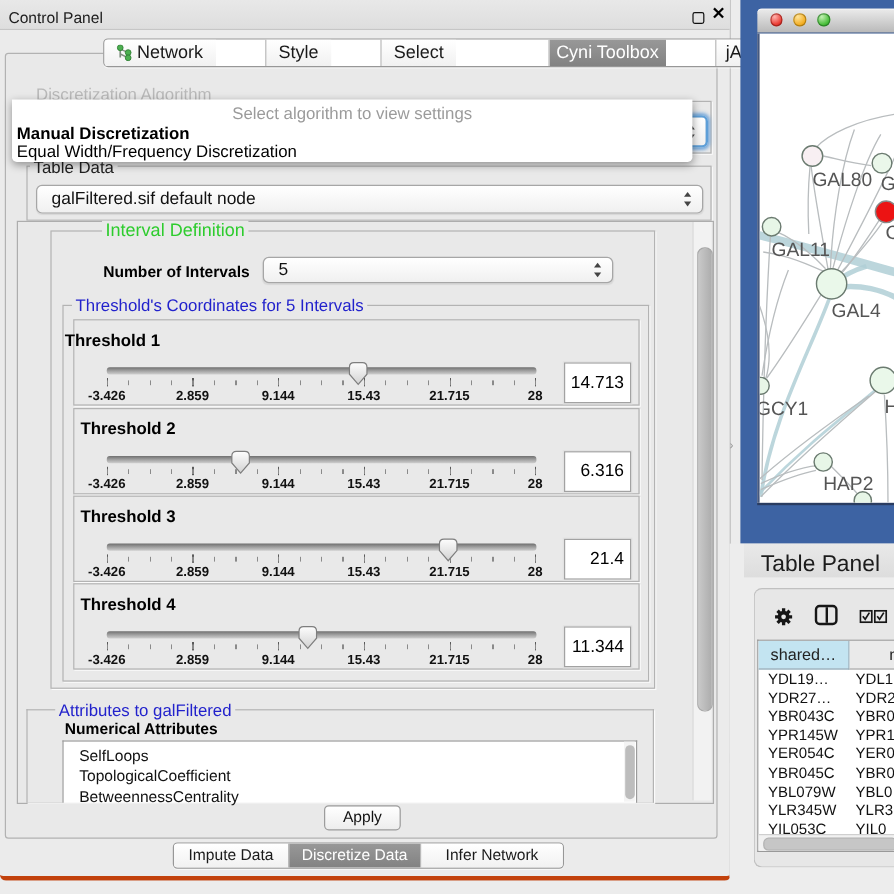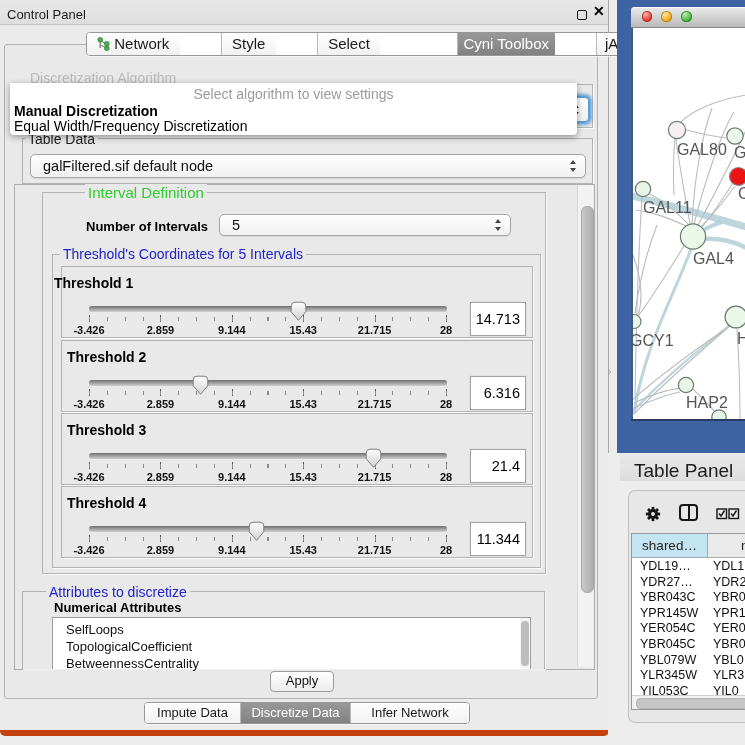--- a/index.html
+++ b/index.html
@@ -21,21 +21,21 @@
   .ticksmin{position:absolute;background:repeating-linear-gradient(90deg,#8a8a8a 0,#8a8a8a 1px,transparent 1px,transparent 17.85px);}
   .ticksmaj{position:absolute;background:repeating-linear-gradient(90deg,#5a5a5a 0,#5a5a5a 1px,transparent 1px,transparent 71.4px);}
   .tk{position:absolute;transform:translateX(-50%);font-size:11px;font-weight:bold;color:#111;white-space:nowrap;}
   .vbox{position:absolute;width:54px;height:32px;background:#fff;border:1px solid #a2a2a2;box-shadow:0 0 0 1px #e2e2e2;}
   .vbox span{position:absolute;right:5px;top:50%;transform:translateY(-50%);font-size:14.5px;color:#000;}
 </style>
 </head>
 <body>
 <div id="stage">
 
-  <div class="abs" id="cpwin" style="left:0;top:0;width:608px;height:730px;background:#ebebeb;border-right:1px solid #a8a8a8;border-bottom:6px solid #c2410c;border-radius:0 0 5px 5px;">
+  <div class="abs" id="cpwin" style="left:0;top:0;width:608px;height:730px;background:#ebebeb;border-right:1px solid #a8a8a8;border-bottom:4px solid #c2410c;border-radius:0 0 5px 5px;">
 
     <div class="abs" style="left:0;top:0;width:608px;height:24px;background:linear-gradient(#e8e8e8,#dedede);border-bottom:1px solid #c6c6c6;"></div>
     <div class="abs" style="left:7px;top:7px;font-size:13px;color:#1c1c1c;">Control Panel</div>
     <div class="abs" style="left:577px;top:10px;width:8px;height:8px;border:1.5px solid #111;border-radius:2px;"></div>
     <div class="abs" style="left:593px;top:3px;font-size:14px;font-weight:bold;color:#000;">✕</div>
 
     <div class="abs" style="left:4px;top:44px;width:592px;height:653px;border:1px solid #b2b2b2;border-radius:3px;background:#e9e9e9;"></div>
 
     <div class="seg" style="left:86px;top:32px;height:21.5px;gap:41px;">
       <div style="width:92.5px;"><svg width="13" height="14" viewBox="0 0 13 14" style="margin-right:4px;">
@@ -154,21 +154,21 @@
     <div class="tk" style="left:374.6px;top:544px;">21.715</div>
     <div class="tk" style="left:446px;top:544px;">28</div>
     <svg class="abs" style="left:247.5px;top:521px;" width="17" height="21" viewBox="0 0 17 21">
         <path d="M1.2,5 Q1.2,1.2 5,1.2 H12 Q15.8,1.2 15.8,5 V10.8 L8.5,19.3 L1.2,10.8 Z" fill="url(#thg)" stroke="#7e7e7e" stroke-width="1"></path>
       </svg>
     <div class="vbox" style="left:470px;top:522px;">
         <span>11.344</span>
       </div>
 
     <div class="abs etch" style="left:22px;top:591px;width:521px;height:77px;border-bottom:none;"></div>
-    <div class="abs" style="left:46px;top:584px;background:#e9e9e9;padding:0 3px;font-size:14px;color:#2222cc;">Attributes to discretize</div>
+    <div class="abs" style="left:46px;top:584px;background:#e9e9e9;padding:0 3px;font-size:14px;color:#2222cc;">Attributes to galFiltered</div>
     <div class="abs tlabel" style="left:54px;top:600px;font-size:13px;">Numerical Attributes</div>
     <div class="abs" style="left:52px;top:617px;width:477px;height:51px;background:#fff;border:1px solid #9b9b9b;border-bottom:none;">
       <div style="position:absolute;left:13px;top:4px;font-size:13px;color:#111;">SelfLoops</div>
       <div style="position:absolute;left:13px;top:21px;font-size:13px;color:#111;">TopologicalCoefficient</div>
       <div style="position:absolute;left:13px;top:38px;font-size:13px;color:#111;">BetweennessCentrality</div>
       <div style="position:absolute;right:1px;top:0;width:9px;height:50px;background:#f4f4f4;"></div>
       <div style="position:absolute;right:1.5px;top:3px;width:8px;height:45px;border-radius:4px;background:#bdbdbd;"></div>
     </div>
 
     <div class="abs" style="left:270px;top:671px;width:62px;height:19px;background:linear-gradient(#ffffff,#ededed);border:1px solid #9c9c9c;border-radius:4px;text-align:center;font-size:13px;color:#111;line-height:18px;">Apply</div>

